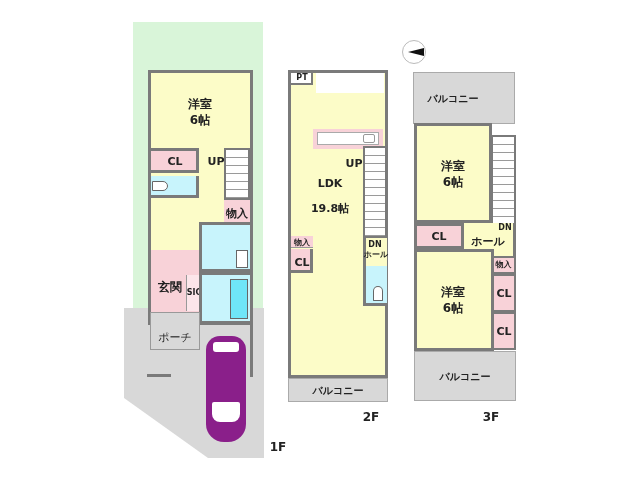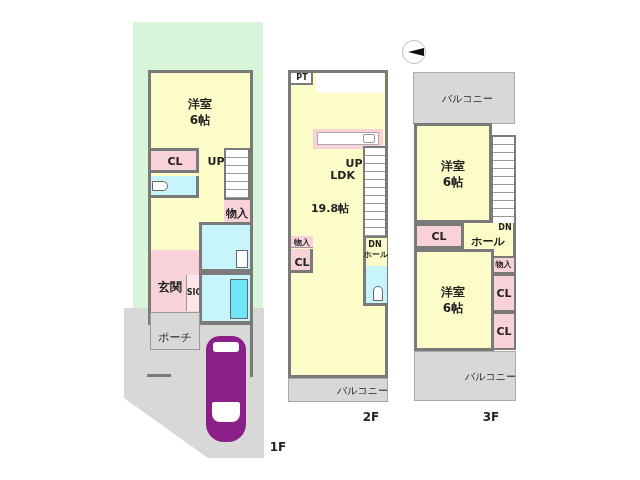--- a/index.html
+++ b/index.html
@@ -4,21 +4,21 @@
 <style>
   html, body { margin:0; padding:0; }
   body { width:640px; height:480px; background:#ffffff; position:relative; overflow:hidden; font-family:"DejaVu Sans", sans-serif; }
   .abs { position:absolute; box-sizing:border-box; }
   .lbl { position:absolute; font-weight:bold; color:#222; text-align:center; white-space:nowrap; }
   .wall { border:3px solid #7a7a7a; }
   .s9 { font-size:11px; }
   .s10 { font-size:12px; }
   .s11 { font-size:11px; }
   .stair { background: repeating-linear-gradient(to bottom, #ffffff 0 7px, #9a9a9a 7px 8px); border:2px solid #7a7a7a; }
-  .balc-txt { font-weight:normal; font-size:10px; color:#222;text-align:right; }
+  .balc-txt { font-weight:bold; font-size:10px; color:#222; }
 </style>
 </head>
 <body>
 
 <div>
 
   <div class="abs" style="left:133px;top:22px;width:130px;height:305px;background:#d9f5d9;"></div>
 
   <div class="abs" style="left:124px;top:308px;width:140px;height:150px;background:#d8d8d8;clip-path:polygon(0 0,100% 0,100% 100%,60% 100%,0 60%);"></div>
   <div class="abs" style="left:147px;top:374px;width:24px;height:3px;background:#7a7a7a;"></div>
@@ -71,21 +71,21 @@
   <div class="abs" style="left:316px;top:73px;width:68px;height:20px;background:#fff;"></div>
 
   <div class="abs" style="left:313px;top:129px;width:70px;height:20px;background:#f8d2d8;">
     <div class="abs" style="left:4px;top:3px;width:62px;height:13px;background:#fff;border:1px solid #aaa;"></div>
     <div class="abs" style="left:50px;top:5px;width:12px;height:9px;border:1px solid #999;border-radius:2px;"></div>
   </div>
 
   <div class="lbl s9" style="left:345px;top:157px;width:18px;">UP</div>
   <div class="abs stair" style="left:363px;top:146px;width:24px;height:92px;"></div>
 
-  <div class="lbl s11" style="left:305px;top:169px;width:50px;text-align:right;">LDK</div>
+  <div class="lbl s11" style="left:305px;top:177px;width:50px;">LDK</div>
   <div class="lbl s11" style="left:305px;top:201px;width:50px;">19.8帖</div>
 
   <div class="abs" style="left:291px;top:236px;width:22px;height:12px;background:#f8d2d8;border-bottom:1px solid #999;"></div>
   <div class="lbl s9" style="left:291px;top:237px;width:22px;font-size:8px;">物入</div>
   <div class="abs" style="left:291px;top:249px;width:22px;height:24px;background:#f8d2d8;border-right:3px solid #7a7a7a;border-bottom:3px solid #7a7a7a;"></div>
   <div class="lbl s9" style="left:291px;top:256px;width:22px;">CL</div>
 
   <div class="abs" style="left:363px;top:238px;width:24px;height:28px;background:#fcfcc8;border-left:3px solid #7a7a7a;"></div>
   <div class="lbl s9" style="left:365px;top:240px;width:20px;font-size:8px;">DN</div>
   <div class="lbl s9" style="left:362px;top:249px;width:28px;font-size:8px;">ホール</div>

